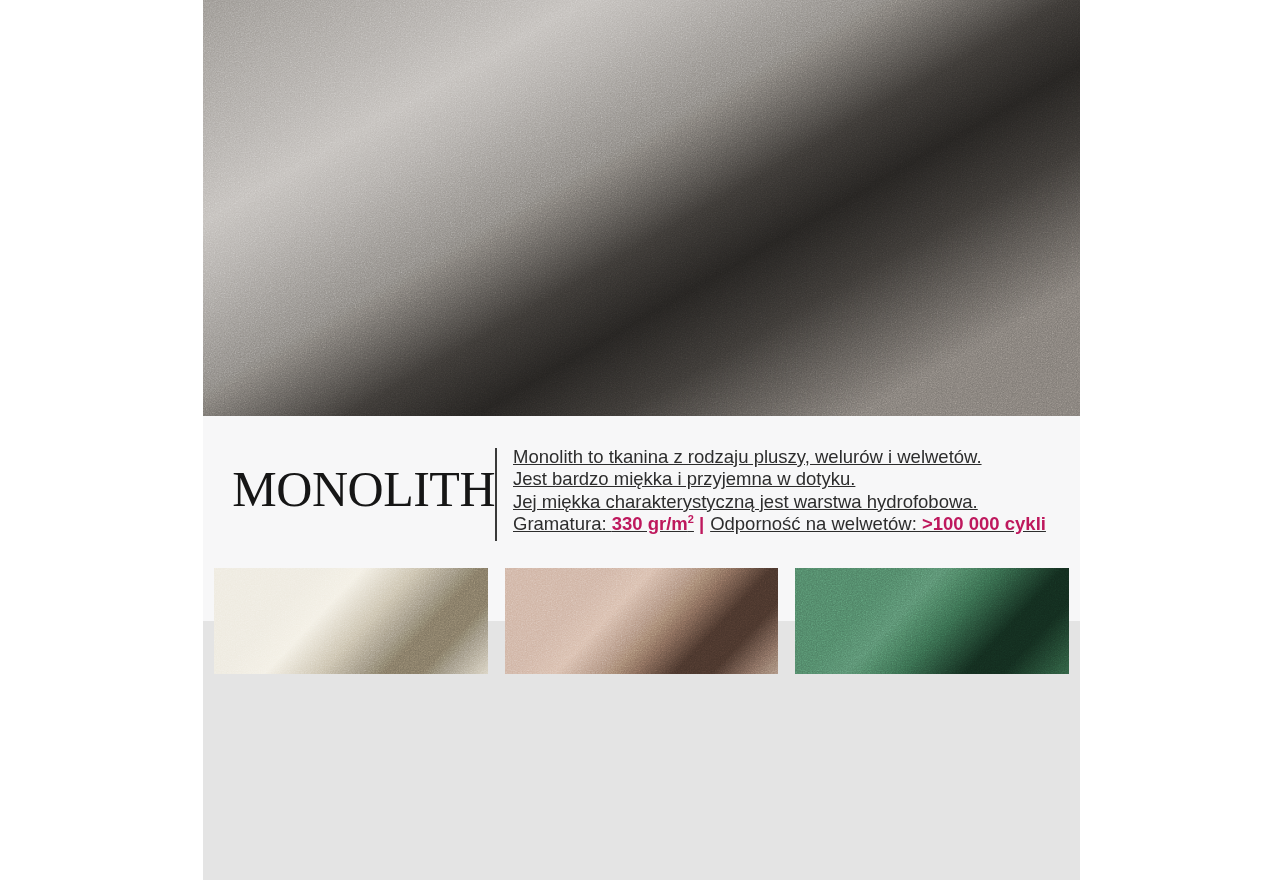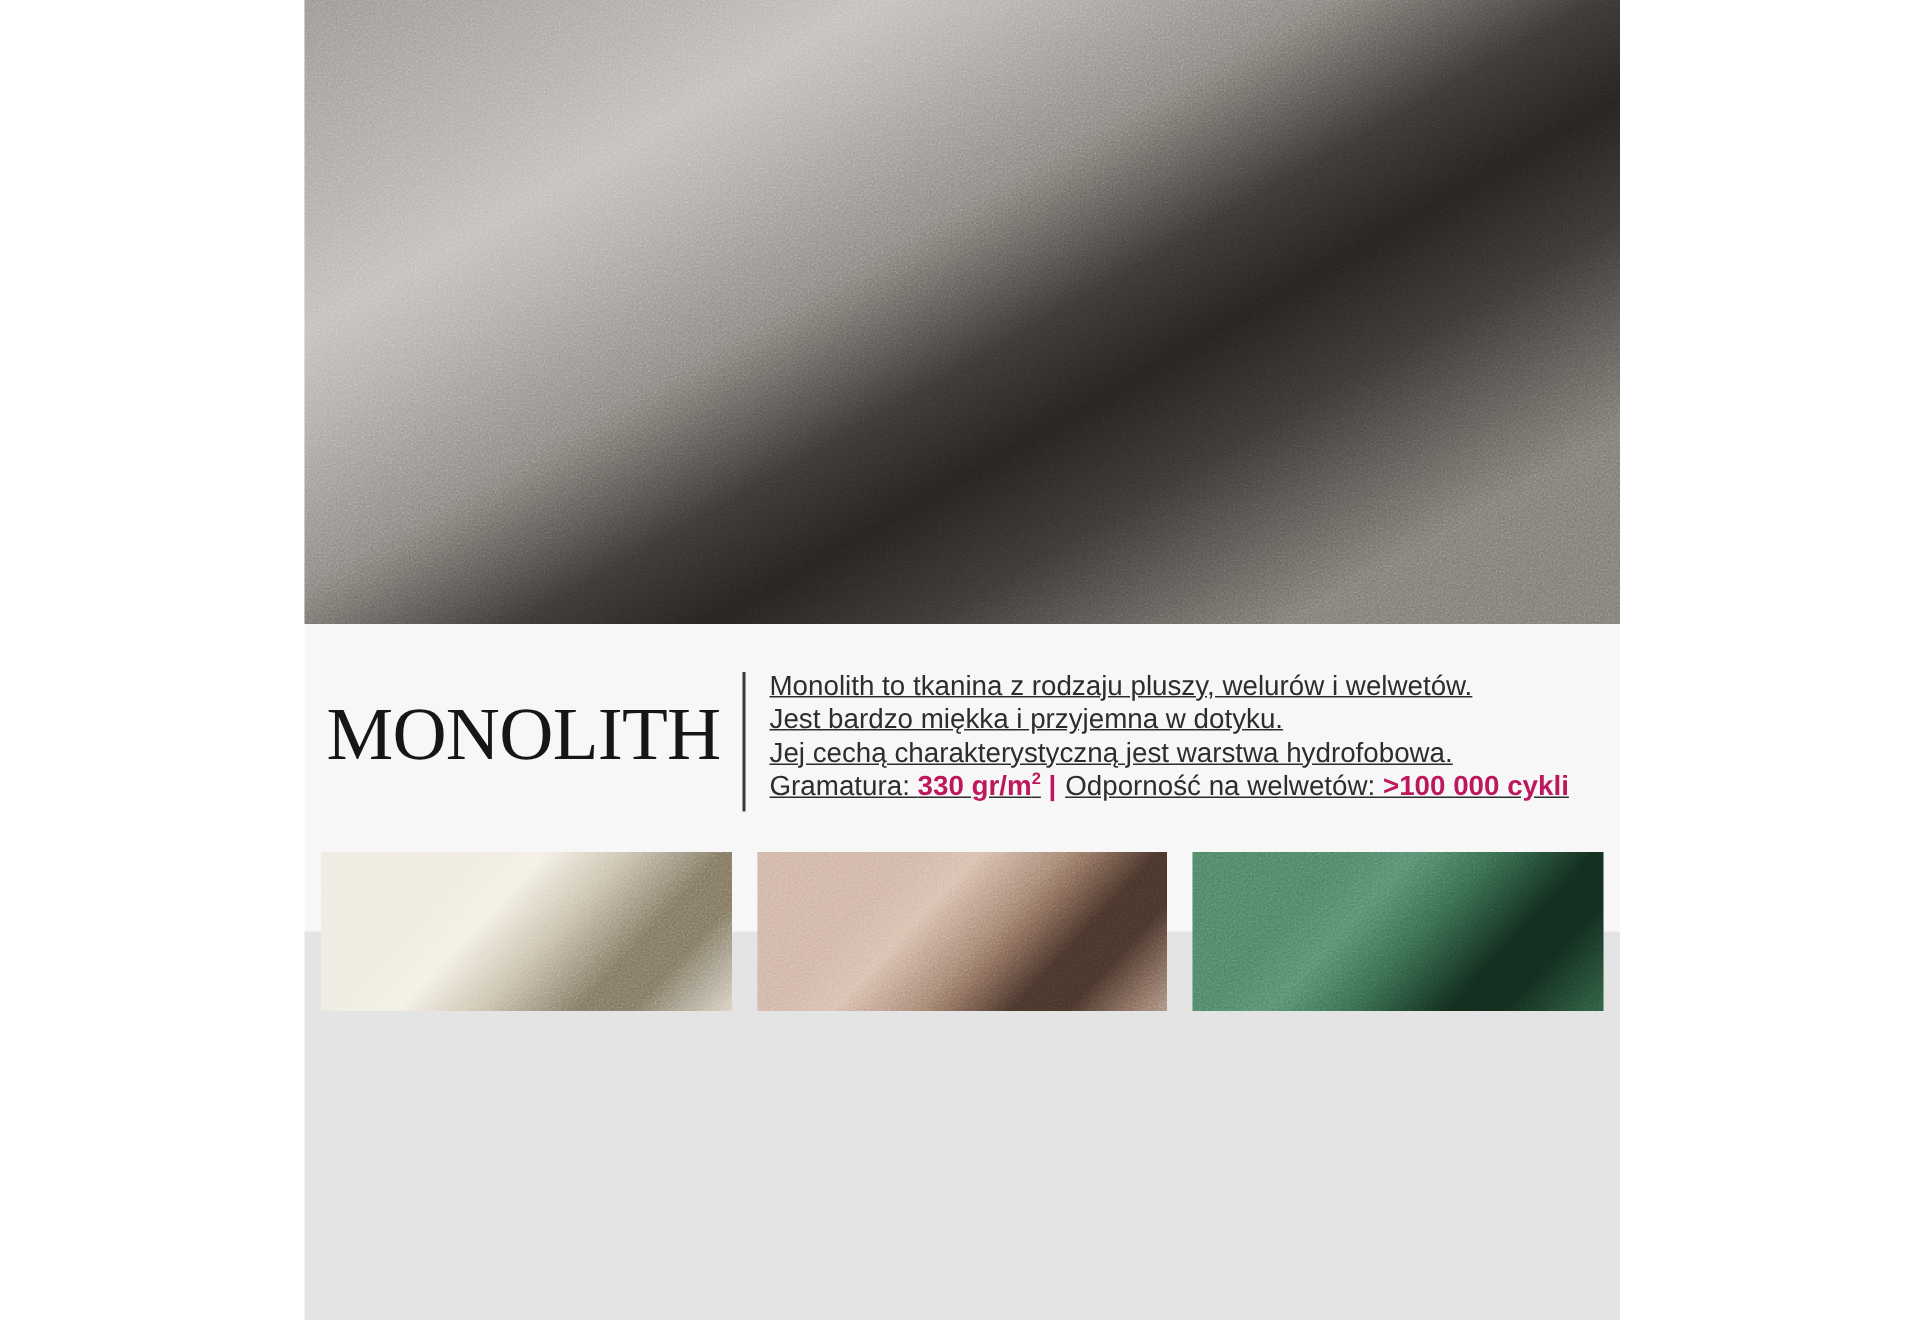--- a/index.html
+++ b/index.html
@@ -5,21 +5,21 @@
   html,body{margin:0;padding:0;background:#ffffff;width:1280px;height:880px;overflow:hidden;
     font-family:"Liberation Sans", sans-serif;}
   .page{position:relative;width:877px;height:880px;margin-left:203px;background:#ffffff;}
 
   
   .hero{position:relative;width:877px;height:416px;overflow:hidden;background:#6b6763;}
   .grain{position:absolute;inset:0;width:100%;height:100%;mix-blend-mode:overlay;opacity:.55;pointer-events:none;}
 
   
   .info-band{display:flex;width:877px;height:205px;background:#f7f7f8;box-sizing:border-box;}
-  .brand{width:292px;text-align:center;padding-top:46px;box-sizing:border-box;}
+  .brand{width:292px;text-align:right;padding-top:46px;box-sizing:border-box;}
   .brand h1{margin:0;font-family:"Liberation Serif", serif;font-weight:500;font-size:50px;
     letter-spacing:-0.5px;color:#161616;line-height:1.1;}
   .vline{width:2px;height:93px;margin-top:32px;background:#3a3a3a;}
   .desc{padding:30px 0 0 16px;font-size:18.5px;line-height:22.4px;color:#2d2d2d;text-decoration:underline;}
   .desc p{margin:0;}
   .desc b{font-weight:700;color:#be185d;}
   .desc .sep{margin:0 6px 0 5px;}
   .desc sup{font-size:11px;font-weight:700;vertical-align:super;line-height:0;}
 
   
@@ -50,21 +50,21 @@
   </div>
 
   <div class="info-band">
     <div class="brand">
       <h1>MONOLITH</h1>
     </div>
     <div class="vline"></div>
     <div class="desc">
       <p>Monolith to tkanina z rodzaju pluszy, welurów i welwetów.</p>
       <p>Jest bardzo miękka i przyjemna w dotyku.</p>
-      <p>Jej cechą charakterystyczną jest warstwa hydrofobowa.</p>
+      <p>Jej miękka charakterystyczną jest warstwa hydrofobowa.</p>
       <p class="specs"><span>Gramatura: </span><b><span>330 gr/m</span><sup>2</sup></b><b class="sep">|</b><span>Odporność na welwetów: </span><b>&gt;100 000 cykli</b></p>
     </div>
   </div>
 
   <div class="features-band">
     
   </div>
 
   <div class="swatch-row">
     <div class="swatch" style="background: linear-gradient(133deg, rgb(238, 234, 223) 0%, rgb(238, 234, 223) 28%, rgb(243, 239, 228) 40%, rgb(201, 192, 171) 55%, rgb(126, 116, 96) 72%, rgb(126, 116, 96) 82%, rgb(216, 209, 192) 100%);">

